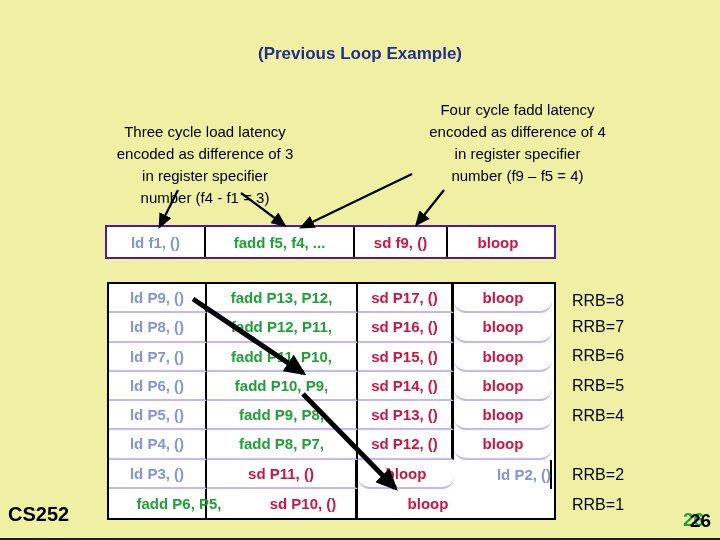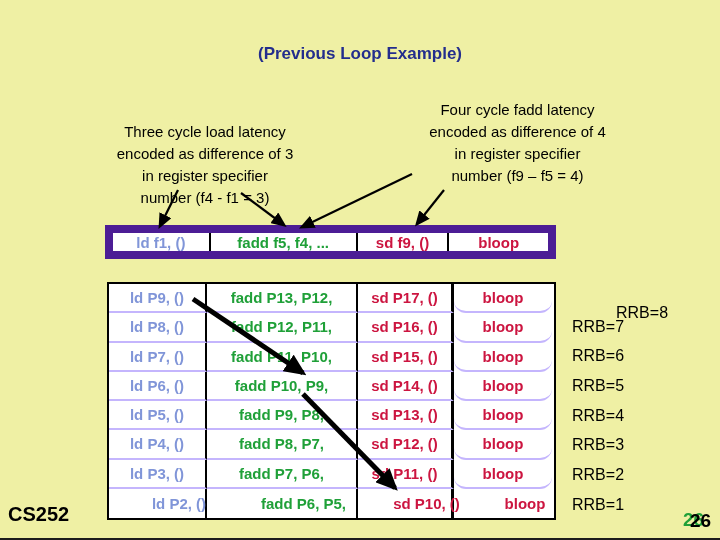--- a/index.html
+++ b/index.html
@@ -10,21 +10,21 @@
          font-size:26px;font-weight:bold;color:#232D8D;}
   .subtitle{position:absolute;top:44px;left:0;width:720px;text-align:center;
          font-size:17px;font-weight:bold;color:#232D8D;}
 
   .annot{position:absolute;color:#000;font-size:15px;line-height:22px;
          text-align:center;white-space:pre-line;}
   .annot-left{left:85px;top:105px;width:240px;margin-top:16px;}
   .annot-right{left:395px;top:99px;width:245px;}
 
   .hdr-row{position:absolute;left:105px;top:225px;width:451px;height:34px;
-           background:#fff;border:8px solid #4c1d95;box-sizing:border-box;display:flex;}
+           background:#fff;border:2px solid #4c1d95;box-sizing:border-box;display:flex;}
   .hdr-cell{display:flex;align-items:center;justify-content:center;
             font-weight:bold;font-size:15px;box-sizing:border-box;height:100%;}
   .hdr-c0{width:99px;border-right:2px solid #000;}
   .hdr-c1{width:149px;border-right:2px solid #000;}
   .hdr-c2{width:93px;border-right:2px solid #000;}
   .hdr-c3{width:100px;}
 
   .main-table{position:absolute;left:107px;top:282px;width:449px;height:238px;
               background:#fff;border:2px solid #000;box-sizing:border-box;
               display:grid;grid-template-columns:98px 151px 96px 98px;
@@ -101,36 +101,34 @@
     <div class="cell c1 c-fadd">fadd P9, P8,</div>
     <div class="cell c2 c-sd">sd P13, ()</div>
     <div class="cell c3 c-bloop">bloop</div>
 
     <div class="cell c0 c-ld">ld P4, ()</div>
     <div class="cell c1 c-fadd">fadd P8, P7,</div>
     <div class="cell c2 c-sd">sd P12, ()</div>
     <div class="cell c3 c-bloop">bloop</div>
 
     <div class="cell c0 c-ld">ld P3, ()</div>
-    <div class="cell c1 c-fadd">fadd P7, P6,</div>
     <div class="cell c2 c-sd">sd P11, ()</div>
     <div class="cell c3 c-bloop">bloop</div>
 
     <div class="cell c0 c-ld rlast">ld P2, ()</div>
     <div class="cell c1 c-fadd rlast">fadd P6, P5,</div>
     <div class="cell c2 c-sd rlast">sd P10, ()</div>
     <div class="cell c3 c-bloop rlast">bloop</div>
   </div>
 
-  <div class="rrb" style="top:298px;margin-left:44px;">RRB=8</div>
+  <div class="rrb" style="top:286px;">RRB=8</div>
   <div class="rrb" style="top:312px;">RRB=7</div>
   <div class="rrb" style="top:341px;">RRB=6</div>
   <div class="rrb" style="top:371px;">RRB=5</div>
   <div class="rrb" style="top:401px;">RRB=4</div>
-  <div class="rrb" style="top:430px;">RRB=3</div>
   <div class="rrb" style="top:460px;">RRB=2</div>
   <div class="rrb" style="top:490px;">RRB=1</div>
 
   <svg class="arrows" viewBox="0 0 720 540" xmlns="http://www.w3.org/2000/svg">
     <defs>
       <marker id="ah-thin" markerWidth="7" markerHeight="6" refX="5.5" refY="3" orient="auto">
         <path d="M0,0 L7,3 L0,6 z" fill="#000"></path>
       </marker>
       <marker id="ah-thick" markerWidth="4.4" markerHeight="4" refX="3.6" refY="2" orient="auto">
         <path d="M0,0 L4.4,2 L0,4 z" fill="#000"></path>

